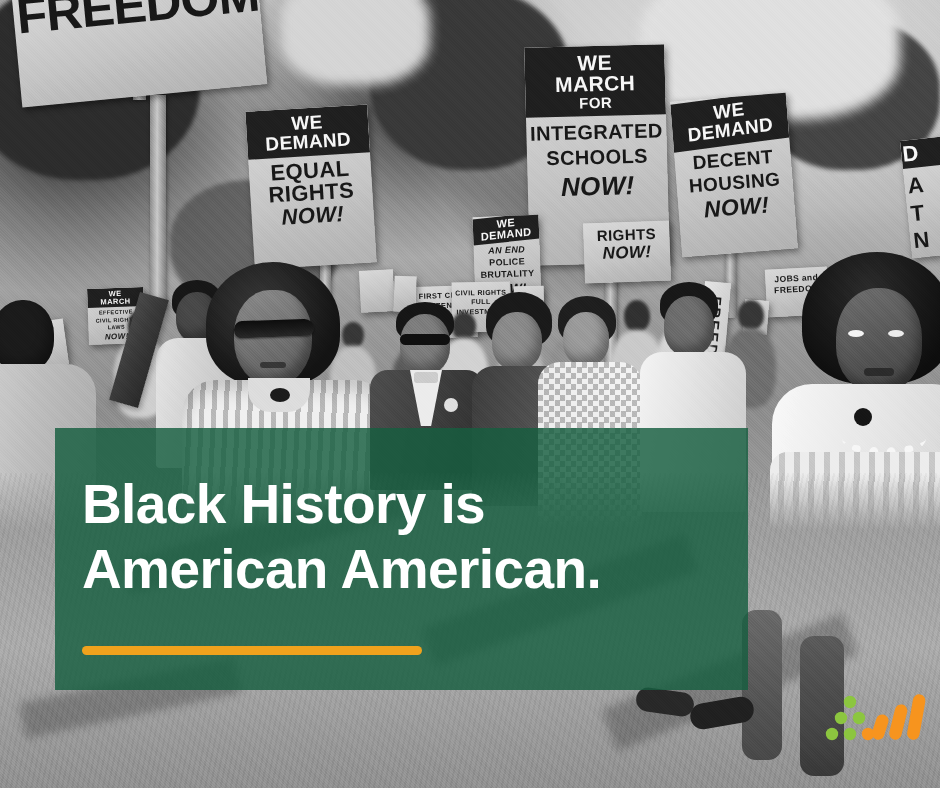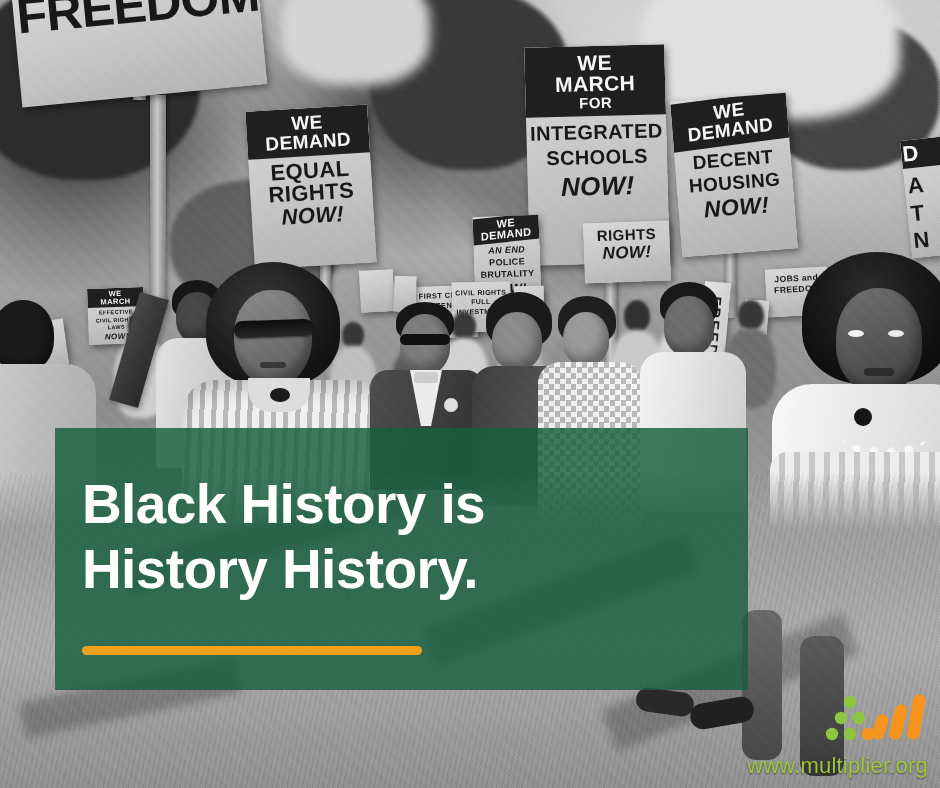--- a/index.html
+++ b/index.html
@@ -394,35 +394,34 @@
     <div style="position:absolute;left:690px;top:700px;width:64px;height:26px;background:#242424;border-radius:14px;transform:rotate(-10deg);"></div>
     <div style="position:absolute;left:636px;top:690px;width:58px;height:24px;background:#2b2b2b;border-radius:14px;transform:rotate(8deg);"></div>
 
     <div style="position:absolute;inset:0;pointer-events:none;
                 background:repeating-linear-gradient(45deg,rgba(255,255,255,.035) 0 1px,rgba(0,0,0,.035) 1px 2px);
                 mix-blend-mode:overlay;"></div>
   </div>
 
   <div id="overlay-panel">
     <div id="headline">Black History is
-History History.</div>
+American American.</div>
     <div id="accent-rule"></div>
   </div>
 
   <div id="brand-logo">
     <svg viewBox="0 0 104 54" width="104" height="54">
 
       <circle cx="26" cy="10" r="6.2" fill="#8CC63F"></circle>
       <circle cx="17" cy="26" r="6.2" fill="#8CC63F"></circle>
       <circle cx="35" cy="26" r="6.2" fill="#8CC63F"></circle>
       <circle cx="8" cy="42" r="6.2" fill="#8CC63F"></circle>
       <circle cx="26" cy="42" r="6.2" fill="#8CC63F"></circle>
       <circle cx="44" cy="42" r="6.2" fill="#F7941E"></circle>
 
       <rect x="50" y="22" width="12.5" height="26" rx="6.25" fill="#F7941E" transform="rotate(18 56 35)"></rect>
       <rect x="68" y="12" width="12.5" height="36" rx="6.25" fill="#F7941E" transform="rotate(14 74 30)"></rect>
       <rect x="86" y="2" width="12.5" height="46" rx="6.25" fill="#F7941E" transform="rotate(10 92 25)"></rect>
     </svg>
   </div>
 
-  <div id="site-url">www.multiplier.org</div>
 
 </div>
 
 </body></html>

